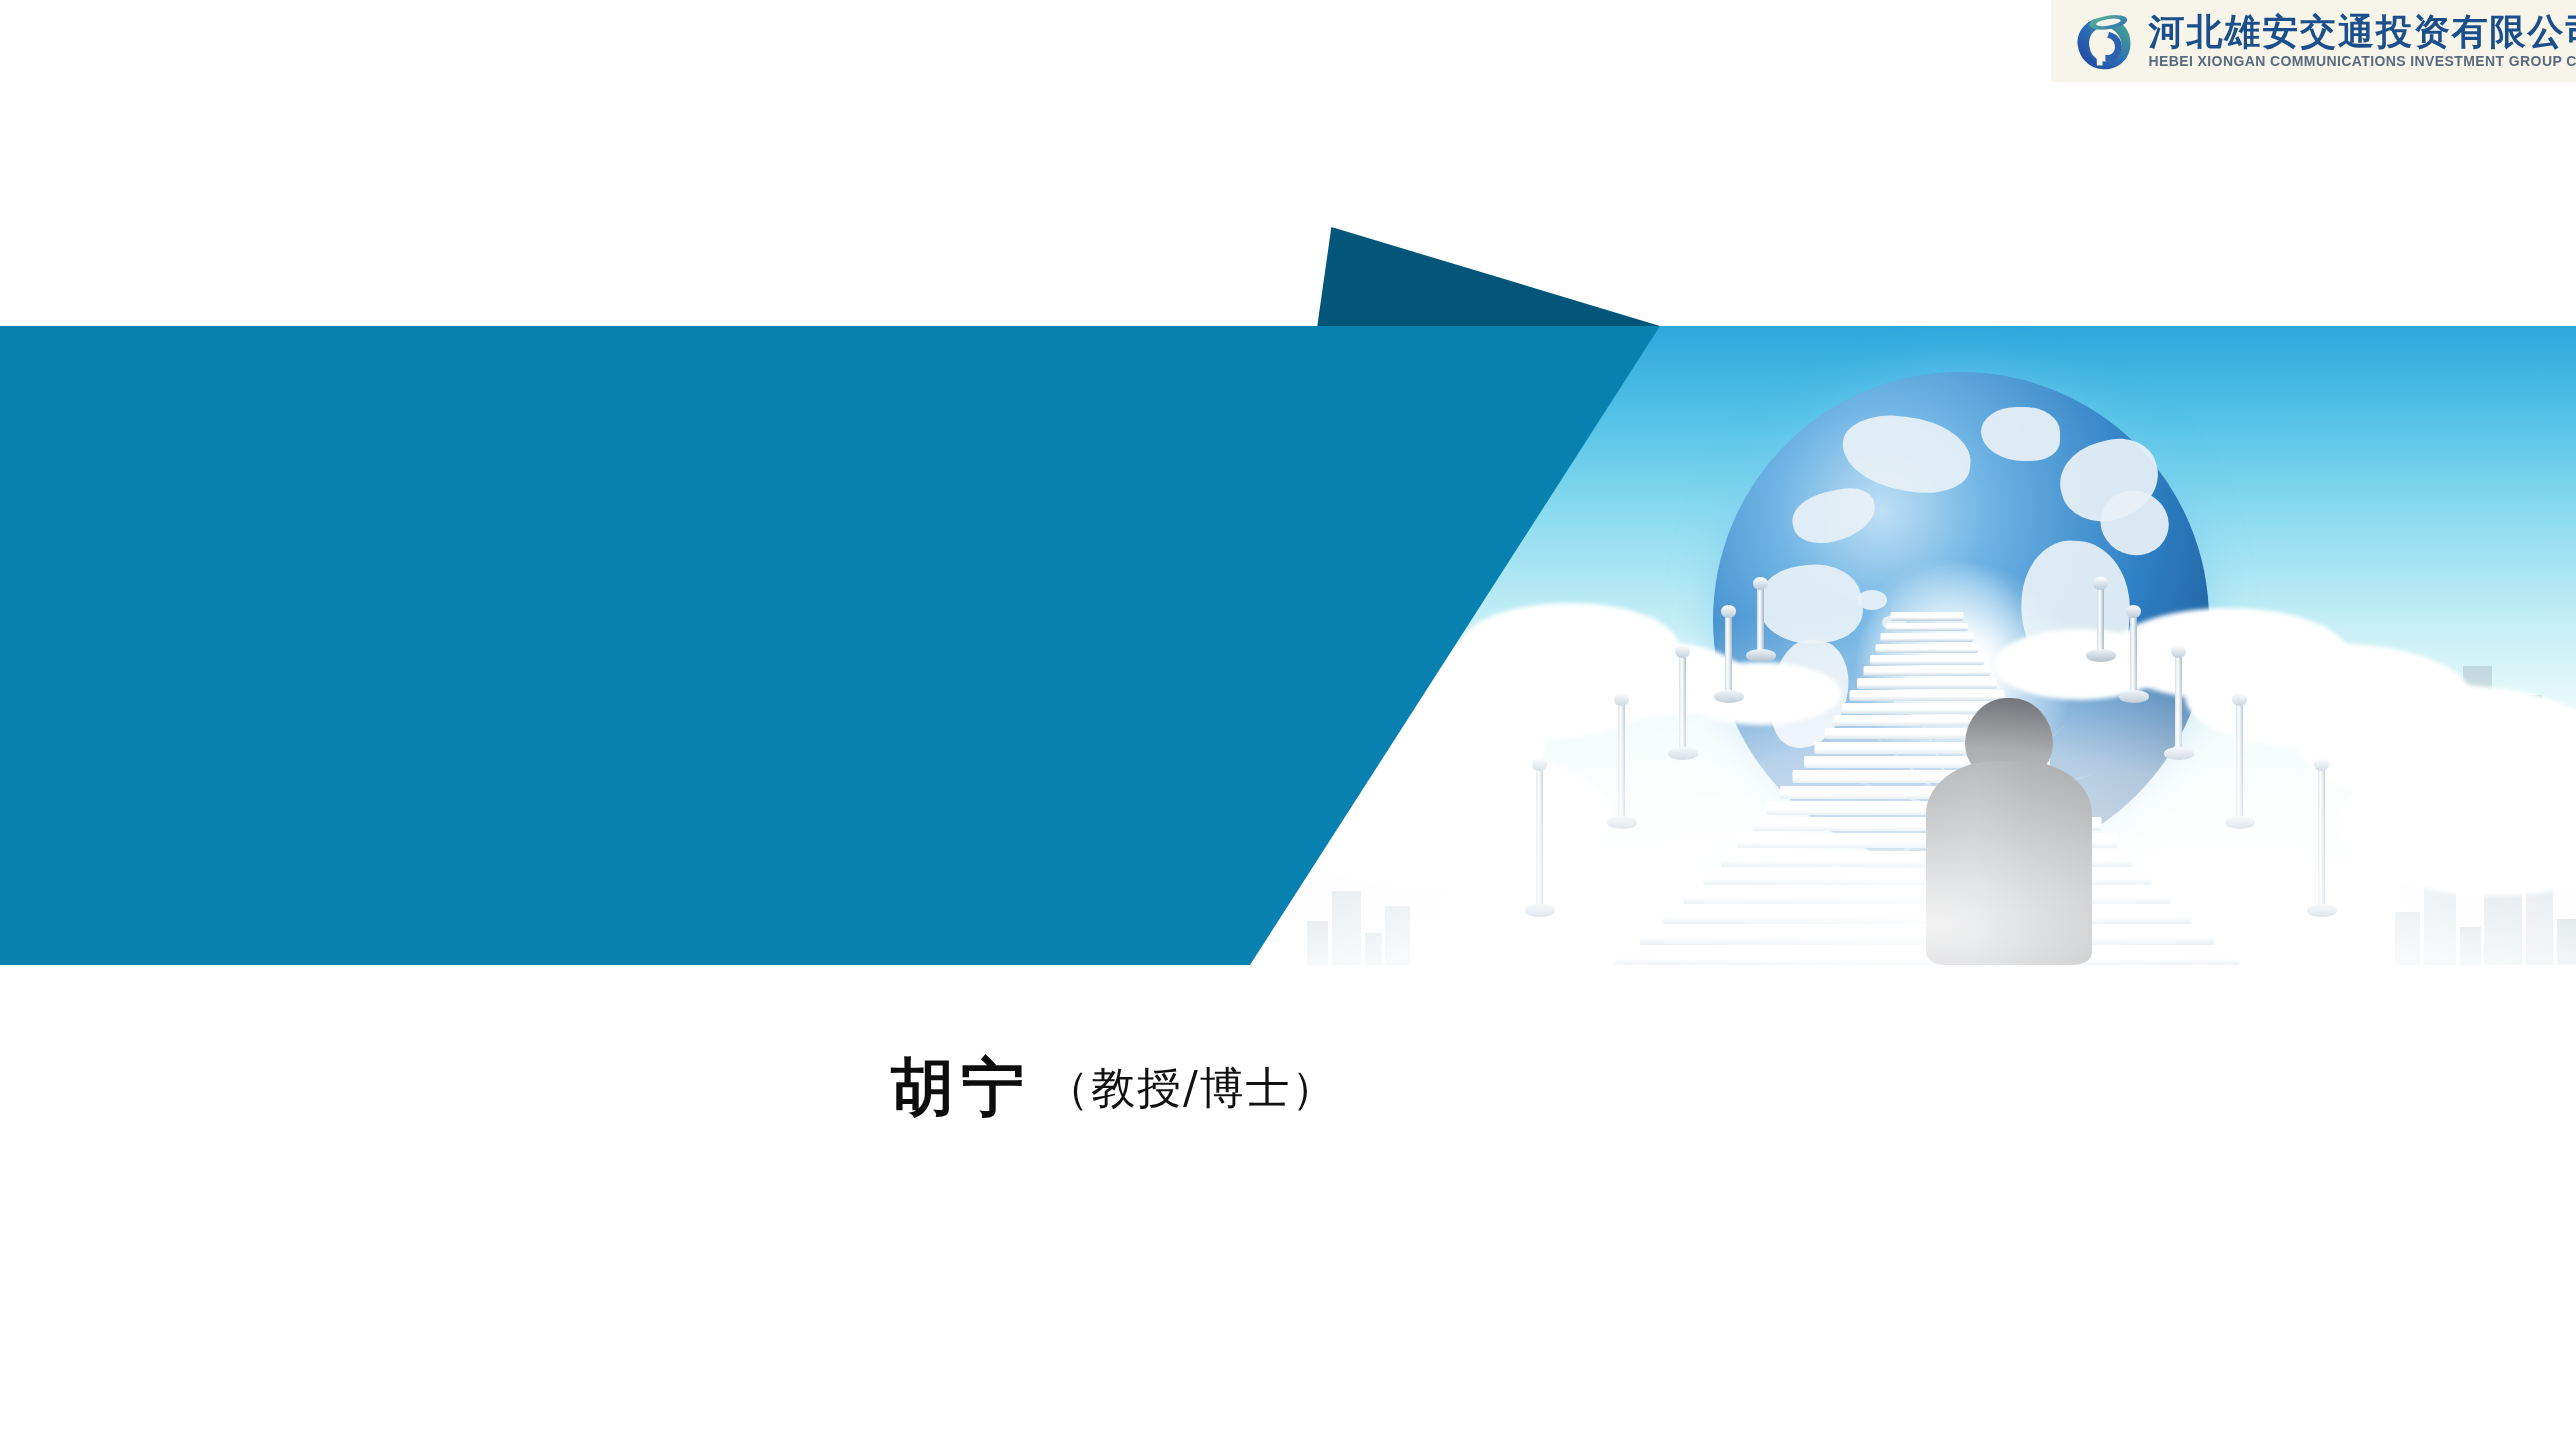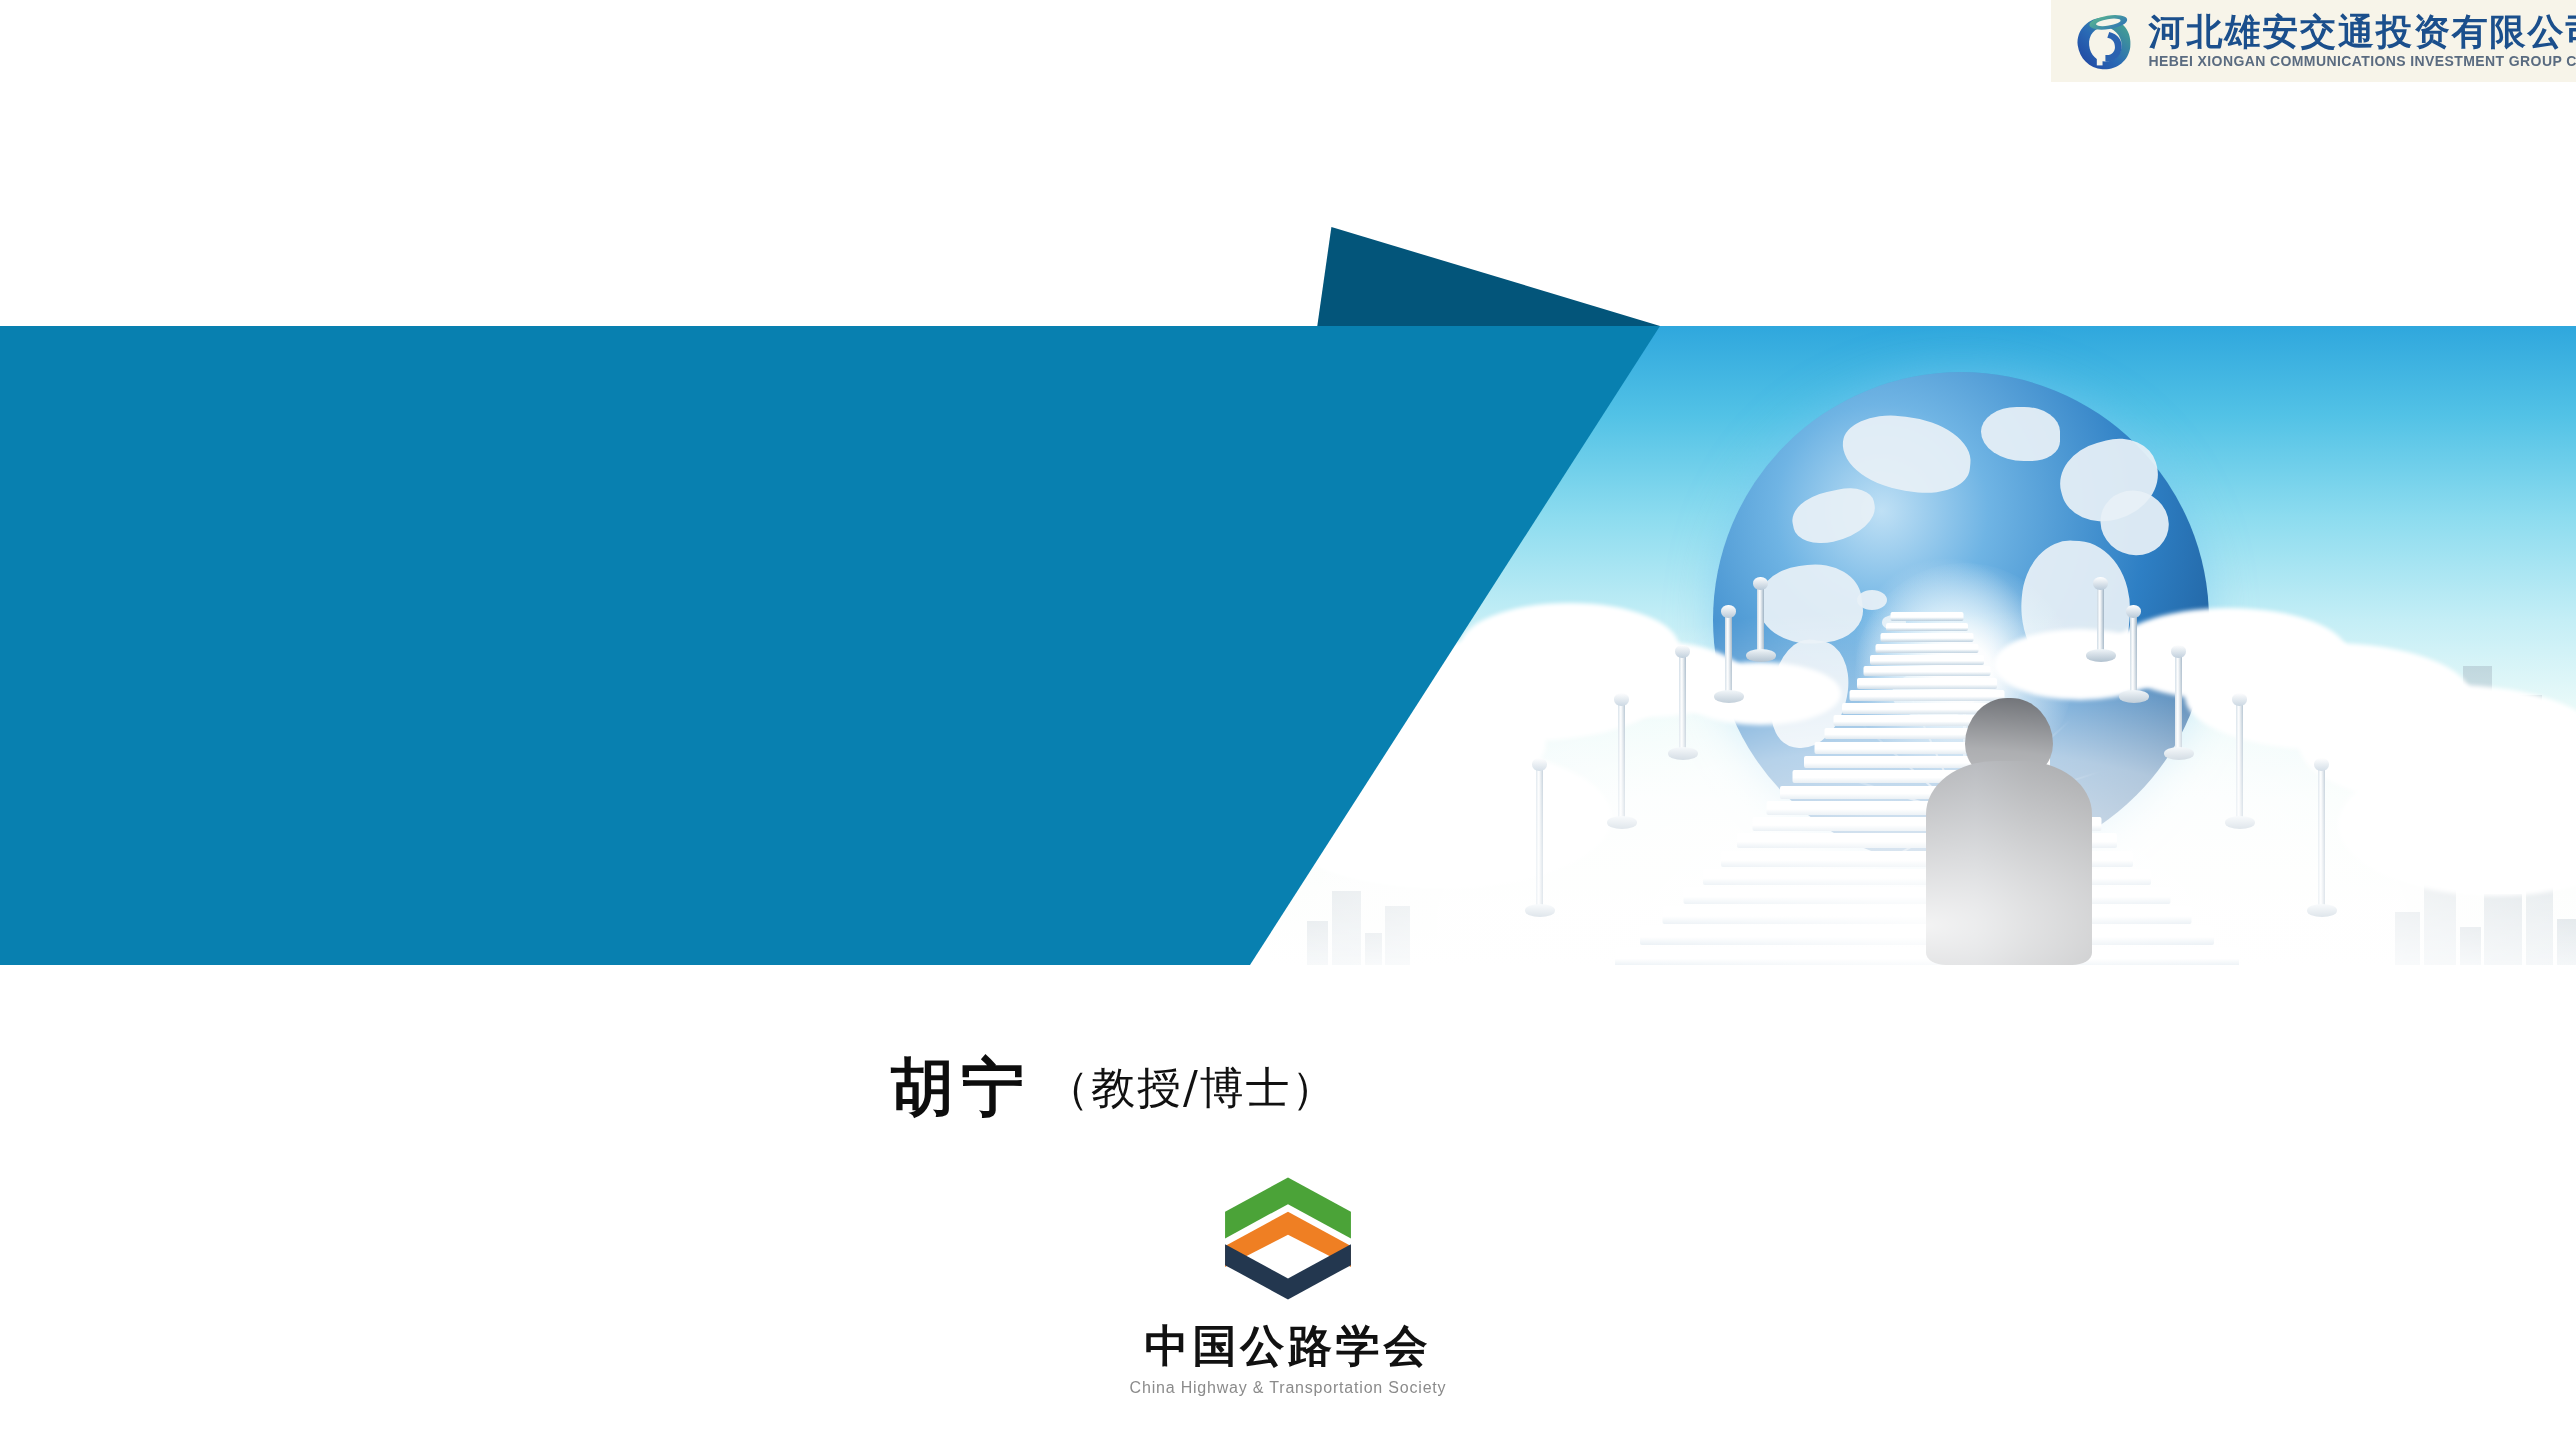--- a/index.html
+++ b/index.html
@@ -488,30 +488,15 @@
 
     <div id="blue-panel"></div>
 
 
   </div>
 
   <div id="presenter">
     <span id="presenter-name">胡宁</span><span id="presenter-title">（教授/博士）</span>
   </div>
 
-  <div id="society">
-    <svg id="society-mark" viewBox="0 0 180 150">
-
-      <path d="M90 12 L24 48 L24 76 L90 40 Z" fill="#4ba338"></path>
-      <path d="M90 12 L156 48 L156 76 L90 40 Z" fill="#4ba338"></path>
-
-      <path d="M90 48 L24 84 L24 106 L90 72 Z" fill="#ef7f23"></path>
-      <path d="M90 48 L156 84 L156 106 L90 72 Z" fill="#ef7f23"></path>
-
-      <path d="M24 82 L90 118 L90 140 L24 104 Z" fill="#23374f"></path>
-      <path d="M156 82 L90 118 L90 140 L156 104 Z" fill="#23374f"></path>
-    </svg>
-    <div id="society-cn">中国公路学会</div>
-    <div id="society-en">China Highway &amp; Transportation Society</div>
-  </div>
 
 </div>
 
 
 </body></html>

